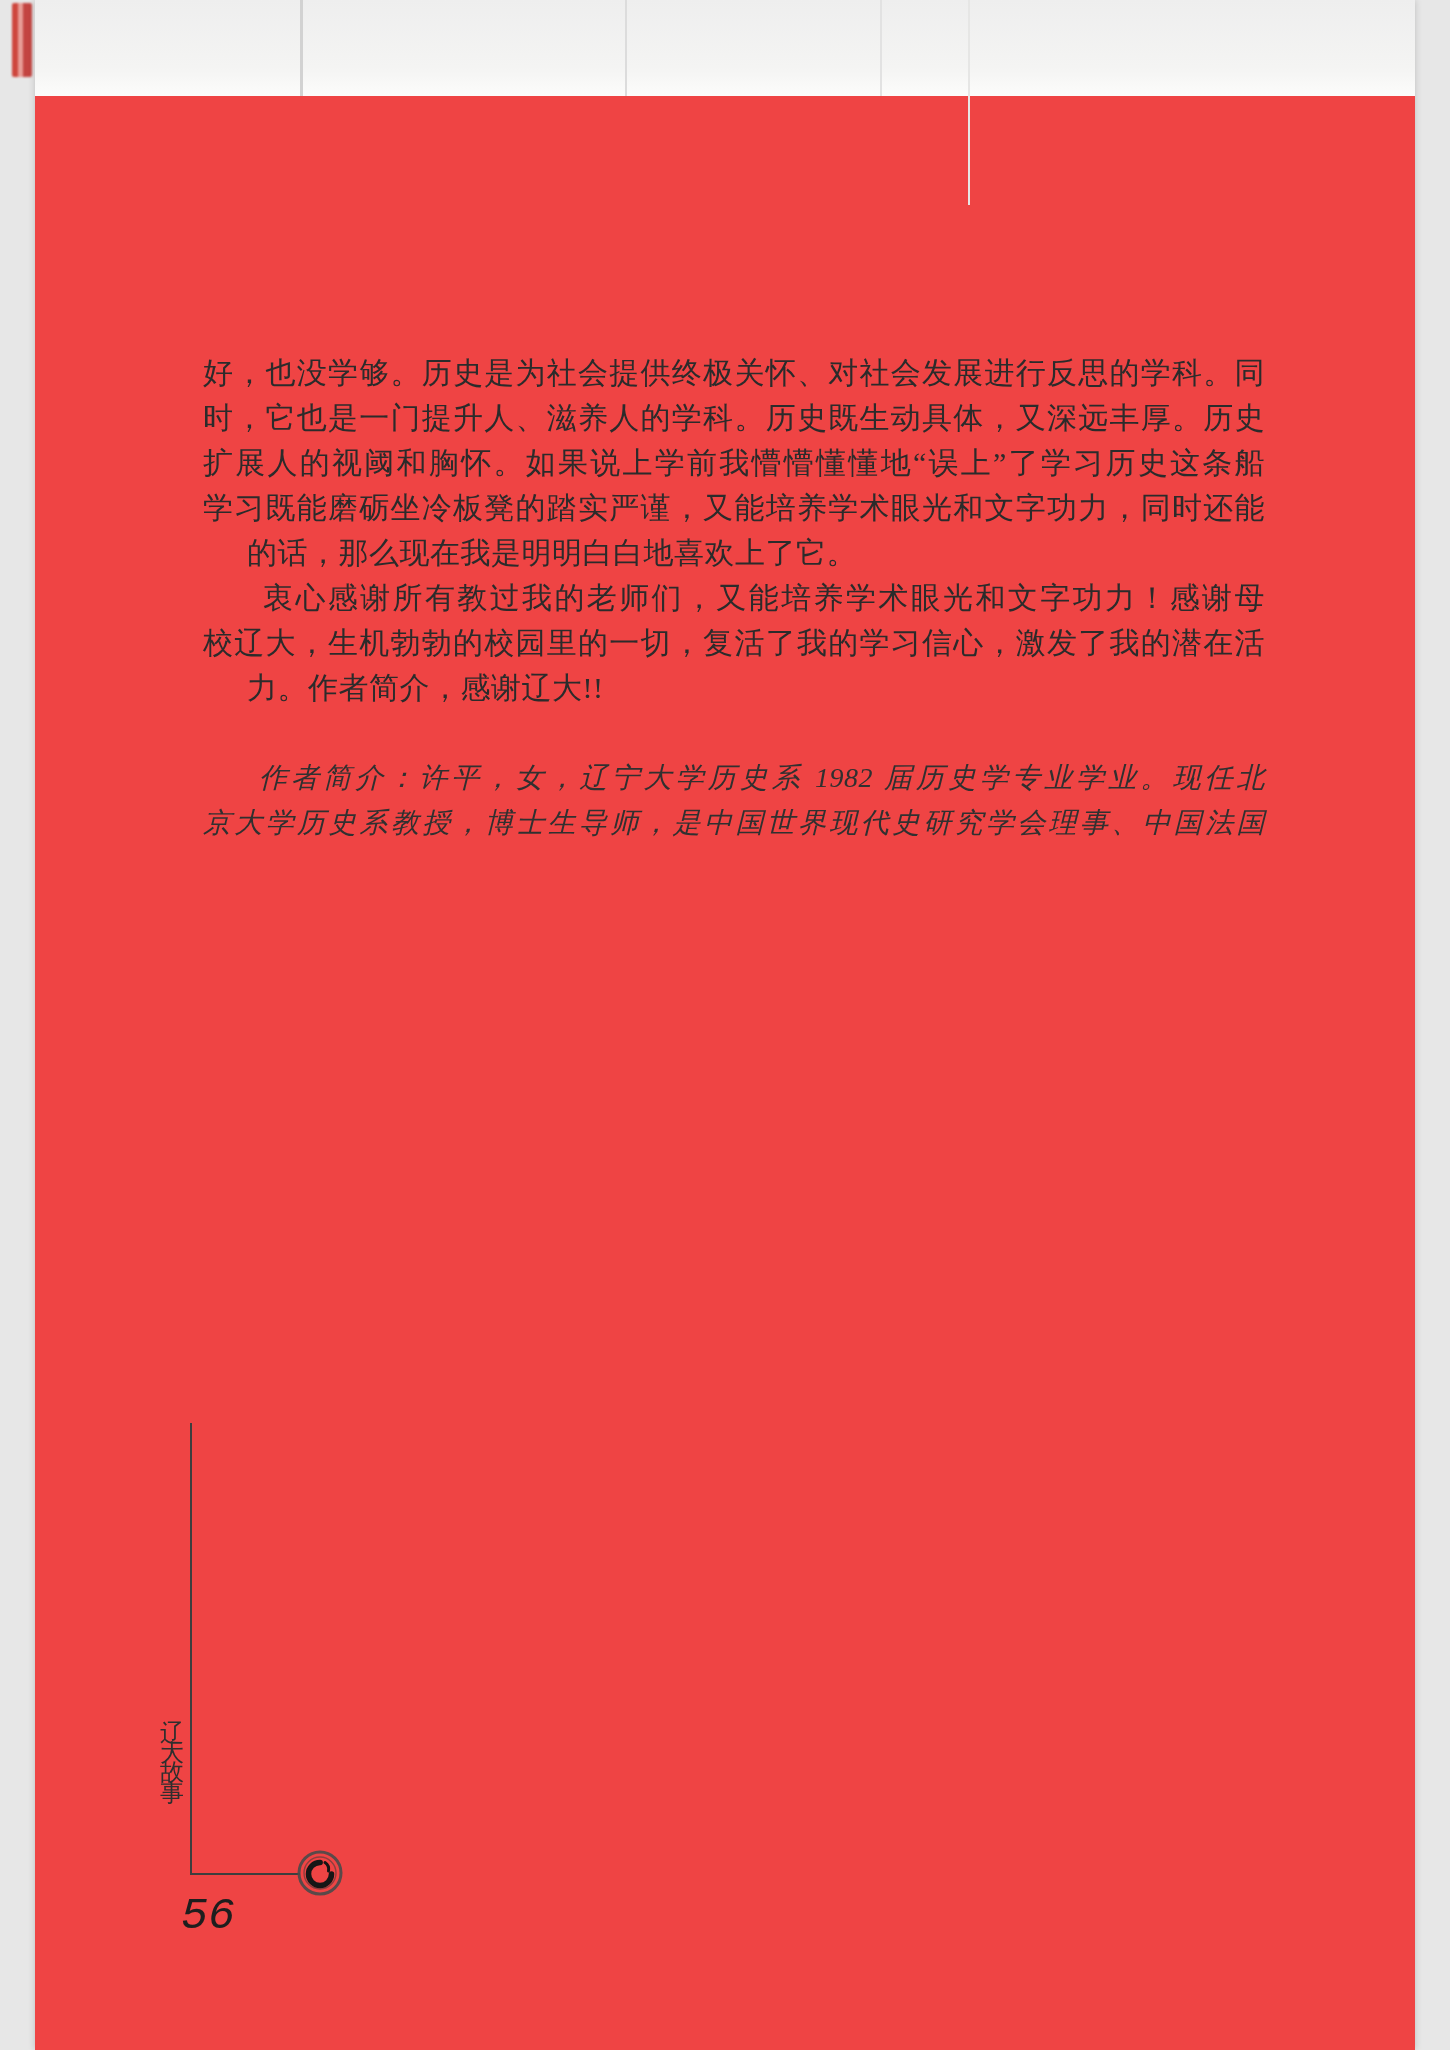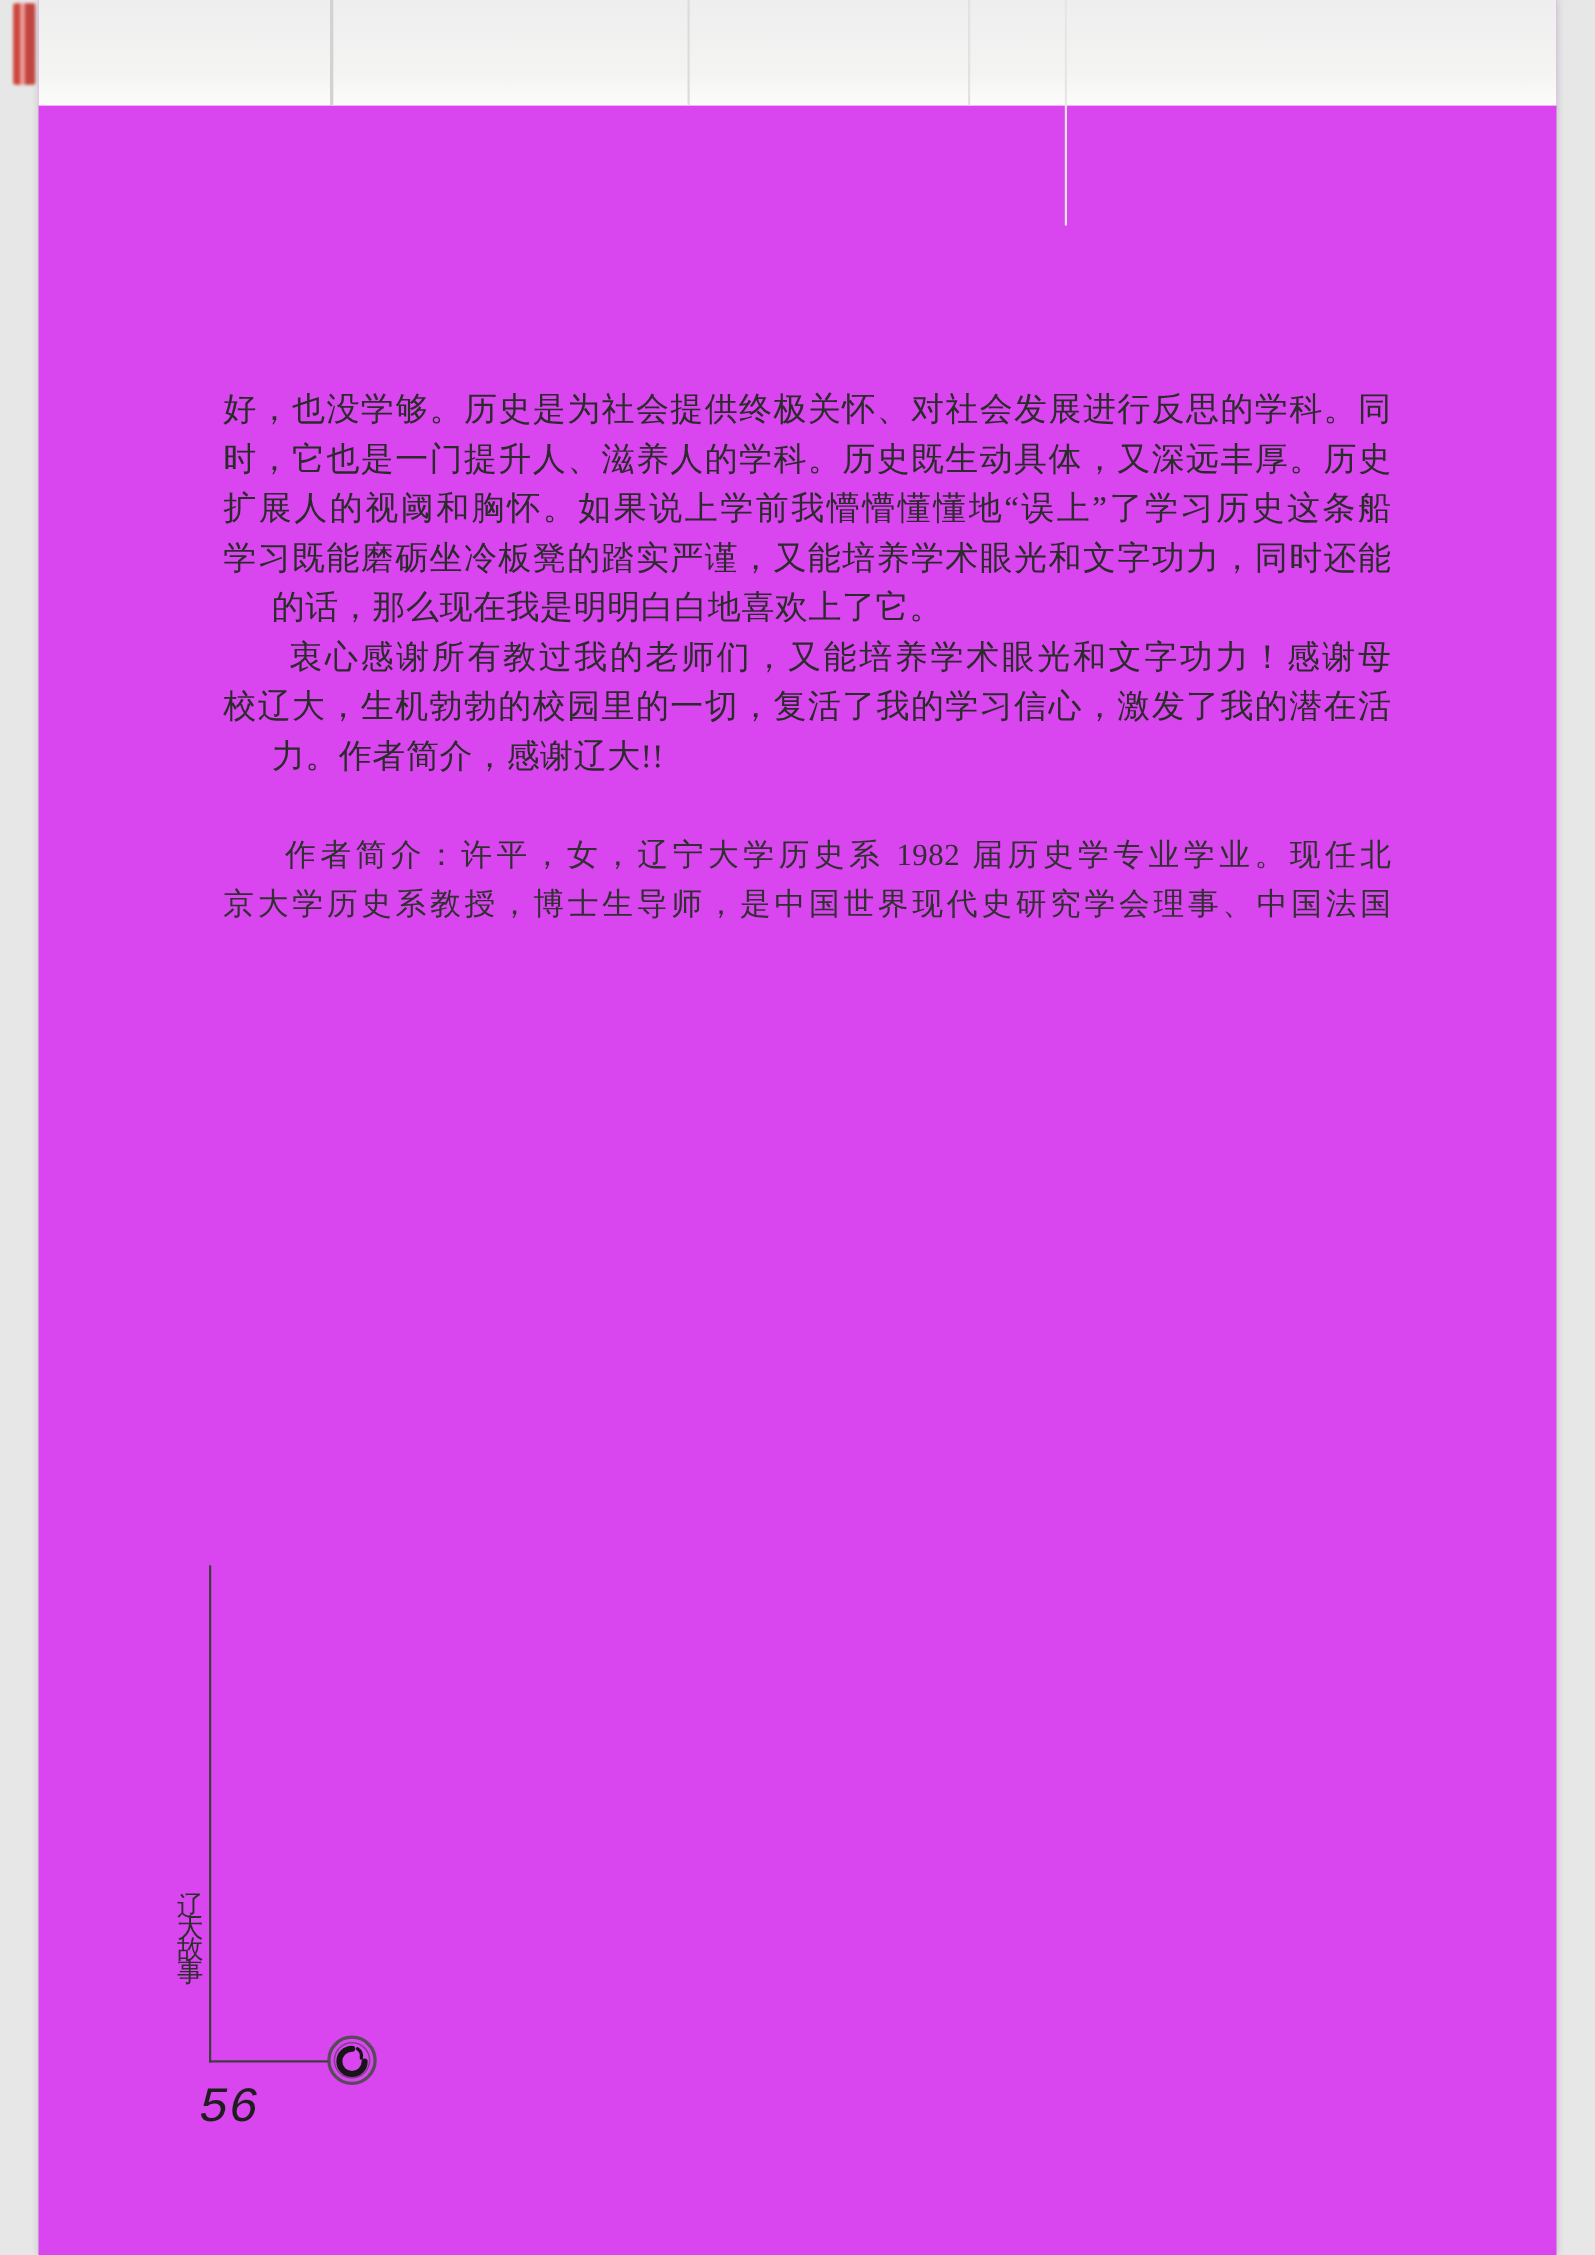--- a/index.html
+++ b/index.html
@@ -3,21 +3,21 @@
 <meta charset="utf-8">
 <style>
   html,body{margin:0;padding:0;}
   body{
     width:1450px;height:2050px;position:relative;overflow:hidden;
     background:#e7e7e7;
     font-family:"Liberation Serif","DejaVu Serif",serif;
   }
   .page{
     position:absolute;left:35px;top:0;width:1380px;height:2050px;
-    background:#d946ef;box-shadow:0 0 7px rgba(0,0,0,.18);
+    background:#ef4444;box-shadow:0 0 7px rgba(0,0,0,.18);
   }
   
   .scan-strip{
     position:absolute;left:0;top:0;width:100%;height:96px;
     background:linear-gradient(180deg,#eeeeee 0%,#f4f4f3 70%,#fcfcfb 100%);
   }
   .streak{position:absolute;top:0;}
   .streak.s1{left:265px;width:3px;height:96px;background:#d2d2d2;}
   .streak.s2{left:590px;width:2px;height:96px;background:#dcdcdc;}
   .streak.s3{left:845px;width:2px;height:96px;background:#e2e2e2;}
@@ -31,21 +31,21 @@
   
   .text-block{
     position:absolute;left:168px;top:350px;width:1062px;
     font-size:30px;line-height:45px;color:#2b2b2b;
     letter-spacing:.5px;
   }
   .para{margin:0;padding:0;}
   .line{display:block;text-align:justify;text-align-last:justify;}
   .line.end{text-align-last:left;margin-left:44px;}
   .line.indent{text-indent:2em;}
-  .bio{margin-top:45px;font-size:28px;color:#303030;}
+  .bio{margin-top:45px;font-style:italic;font-size:28px;color:#303030;}
   
   .sidebar-rule{
     position:absolute;left:155px;top:1423px;width:108px;height:450px;
     border-left:2px solid #3e3e3e;border-bottom:2px solid #3e3e3e;
   }
   .sidebar-title{
     position:absolute;left:121px;top:1701px;height:190px;
     writing-mode:vertical-rl;text-orientation:upright;
     font-size:24px;letter-spacing:20px;color:#2e2e2e;
     font-family:"Liberation Sans","DejaVu Sans",sans-serif;

